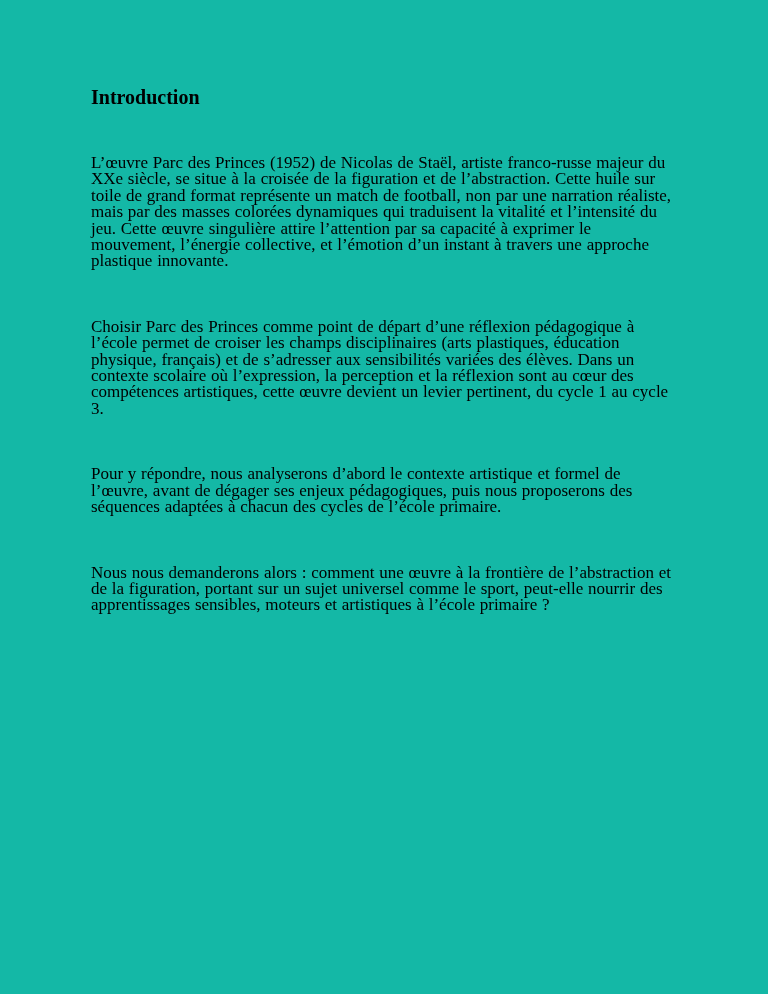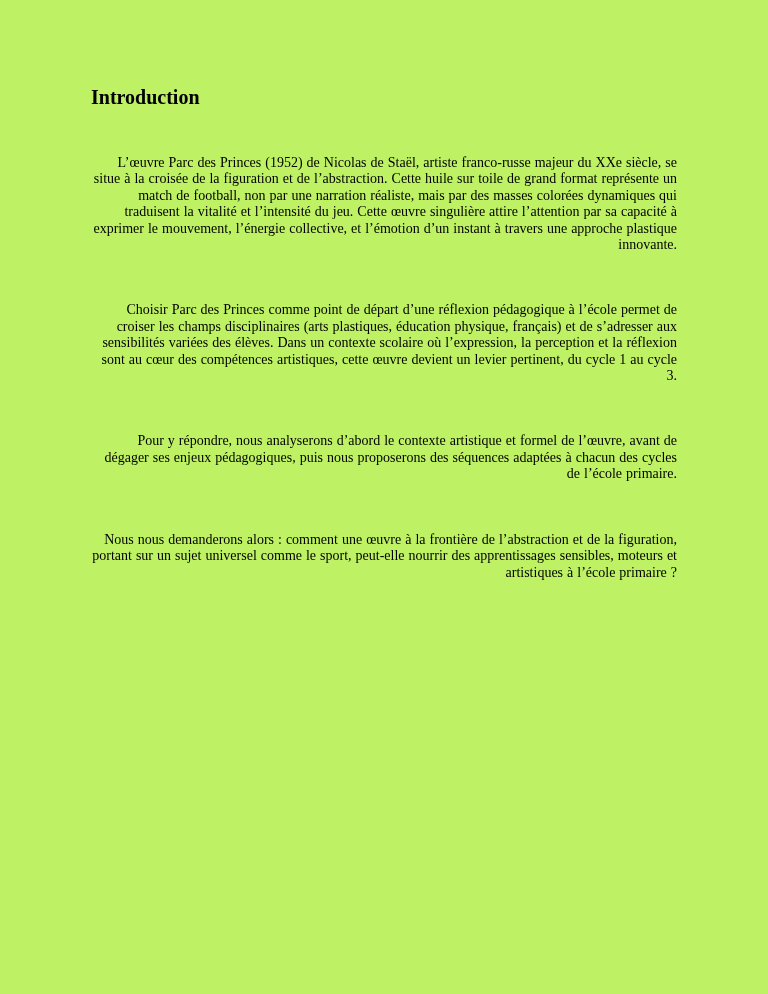--- a/index.html
+++ b/index.html
@@ -11,36 +11,36 @@
     width: 768px;
     height: 994px;
     font-family: "Liberation Serif", serif;
     color: #000000;
     overflow: hidden;
   }
   .page {
     position: relative;
     width: 768px;
     height: 994px;
-    background: #bef264;
+    background: #14b8a6;
     box-sizing: border-box;
     padding: 86px 91px 0 91px;
   }
   .heading {
     font-size: 20px;
     line-height: 23px;
     font-weight: bold;
     margin: 0 0 46px 0;
     font-family: "Liberation Serif", serif;
   }
   .para {
-    font-size: 14px;
+    font-size: 17px;
     line-height: 16.4px;
     margin: 0 0 49px 0;
-    text-align: right;
+    text-align: left;
     word-spacing: 0.5px;
   }
 </style>
 </head>
 <body>
 
 <div class="page">
   <h1 class="heading">Introduction</h1>
 
   <p class="para">L’œuvre Parc des Princes (1952) de Nicolas de Staël, artiste franco-russe majeur du XXe siècle, se situe à la croisée de la figuration et de l’abstraction. Cette huile sur toile de grand format représente un match de football, non par une narration réaliste, mais par des masses colorées dynamiques qui traduisent la vitalité et l’intensité du jeu. Cette œuvre singulière attire l’attention par sa capacité à exprimer le mouvement, l’énergie collective, et l’émotion d’un instant à travers une approche plastique innovante.</p>

